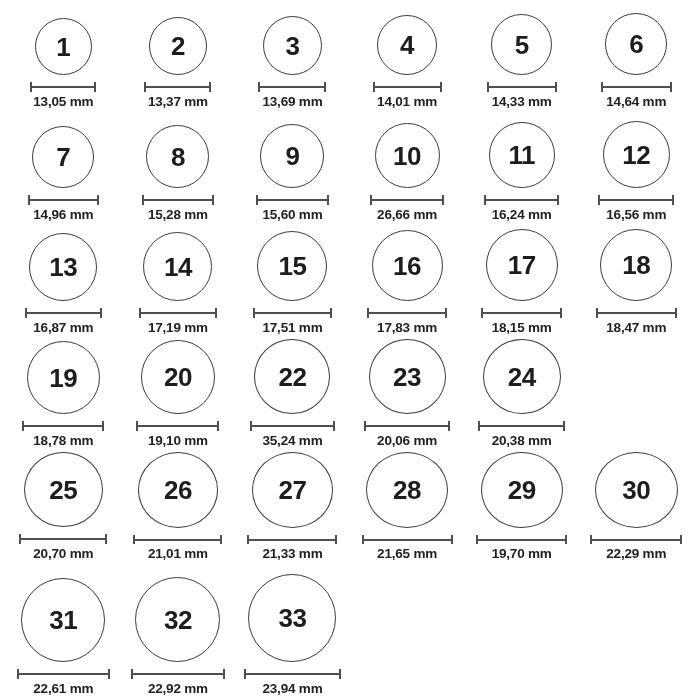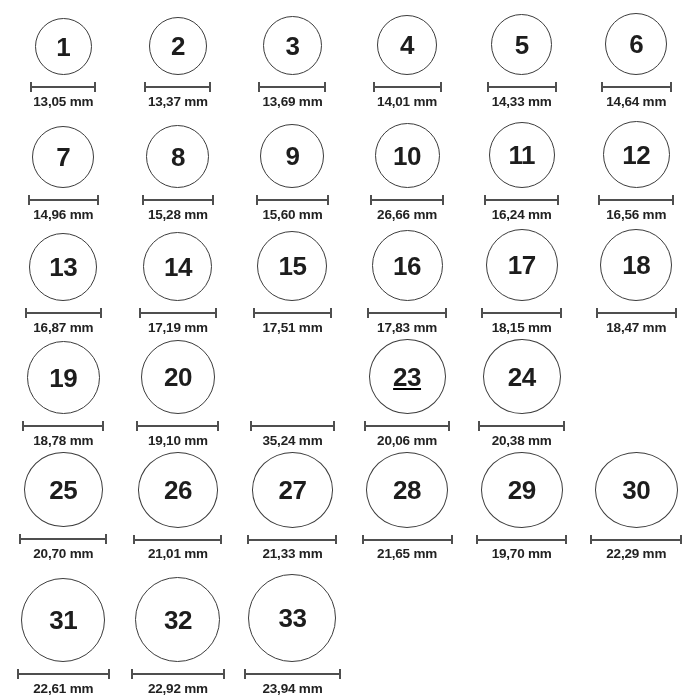--- a/index.html
+++ b/index.html
@@ -215,25 +215,28 @@
         <div class="diameter-label">18,78 mm</div>
       </div>
       <div class="size-cell">
         <div class="ring-circle" style="width: 74px; height: 74px;">
           <span class="size-number">20</span>
         </div>
         <div class="diameter-ruler" style="width: 83px;"></div>
         <div class="diameter-label">19,10 mm</div>
       </div>
       <div class="size-cell">
+        <div class="ring-circle" style="width: 76px; height: 76px;">
+          <span class="size-number">22</span>
+        </div>
         <div class="diameter-ruler" style="width: 85px;"></div>
         <div class="diameter-label">35,24 mm</div>
       </div>
       <div class="size-cell">
-        <div class="ring-circle" style="width: 77px; height: 77px; text-decoration: underline;">
+        <div class="ring-circle" style="width: 77px; height: 77px;">
           <span class="size-number">23</span>
         </div>
         <div class="diameter-ruler" style="width: 86px;"></div>
         <div class="diameter-label">20,06 mm</div>
       </div>
       <div class="size-cell">
         <div class="ring-circle" style="width: 78px; height: 78px;">
           <span class="size-number">24</span>
         </div>
         <div class="diameter-ruler" style="width: 87px;"></div>

